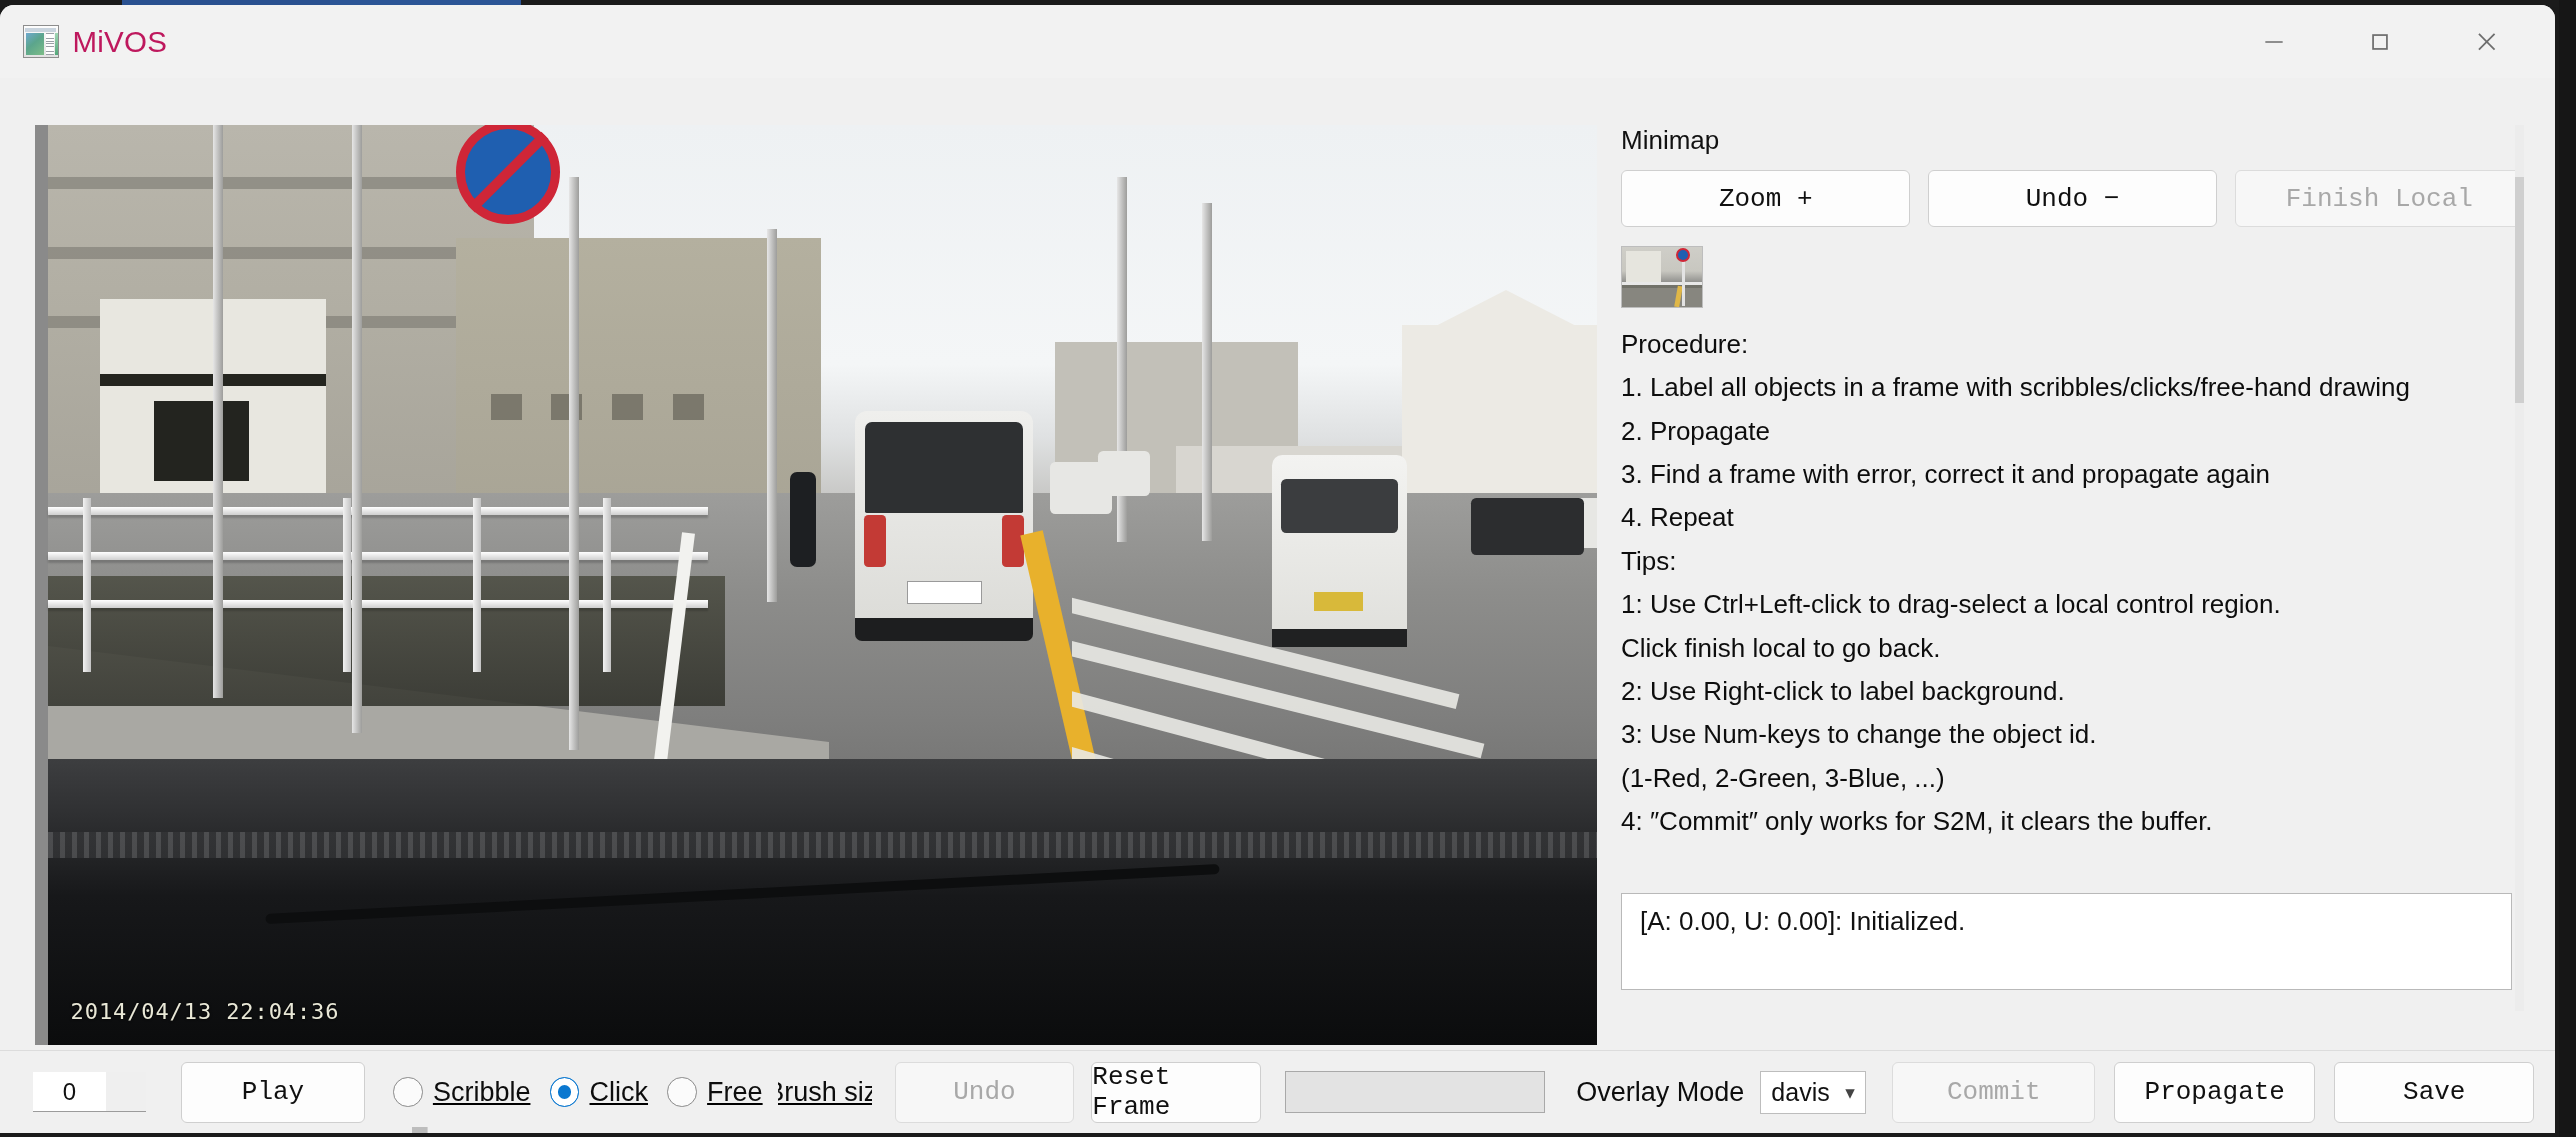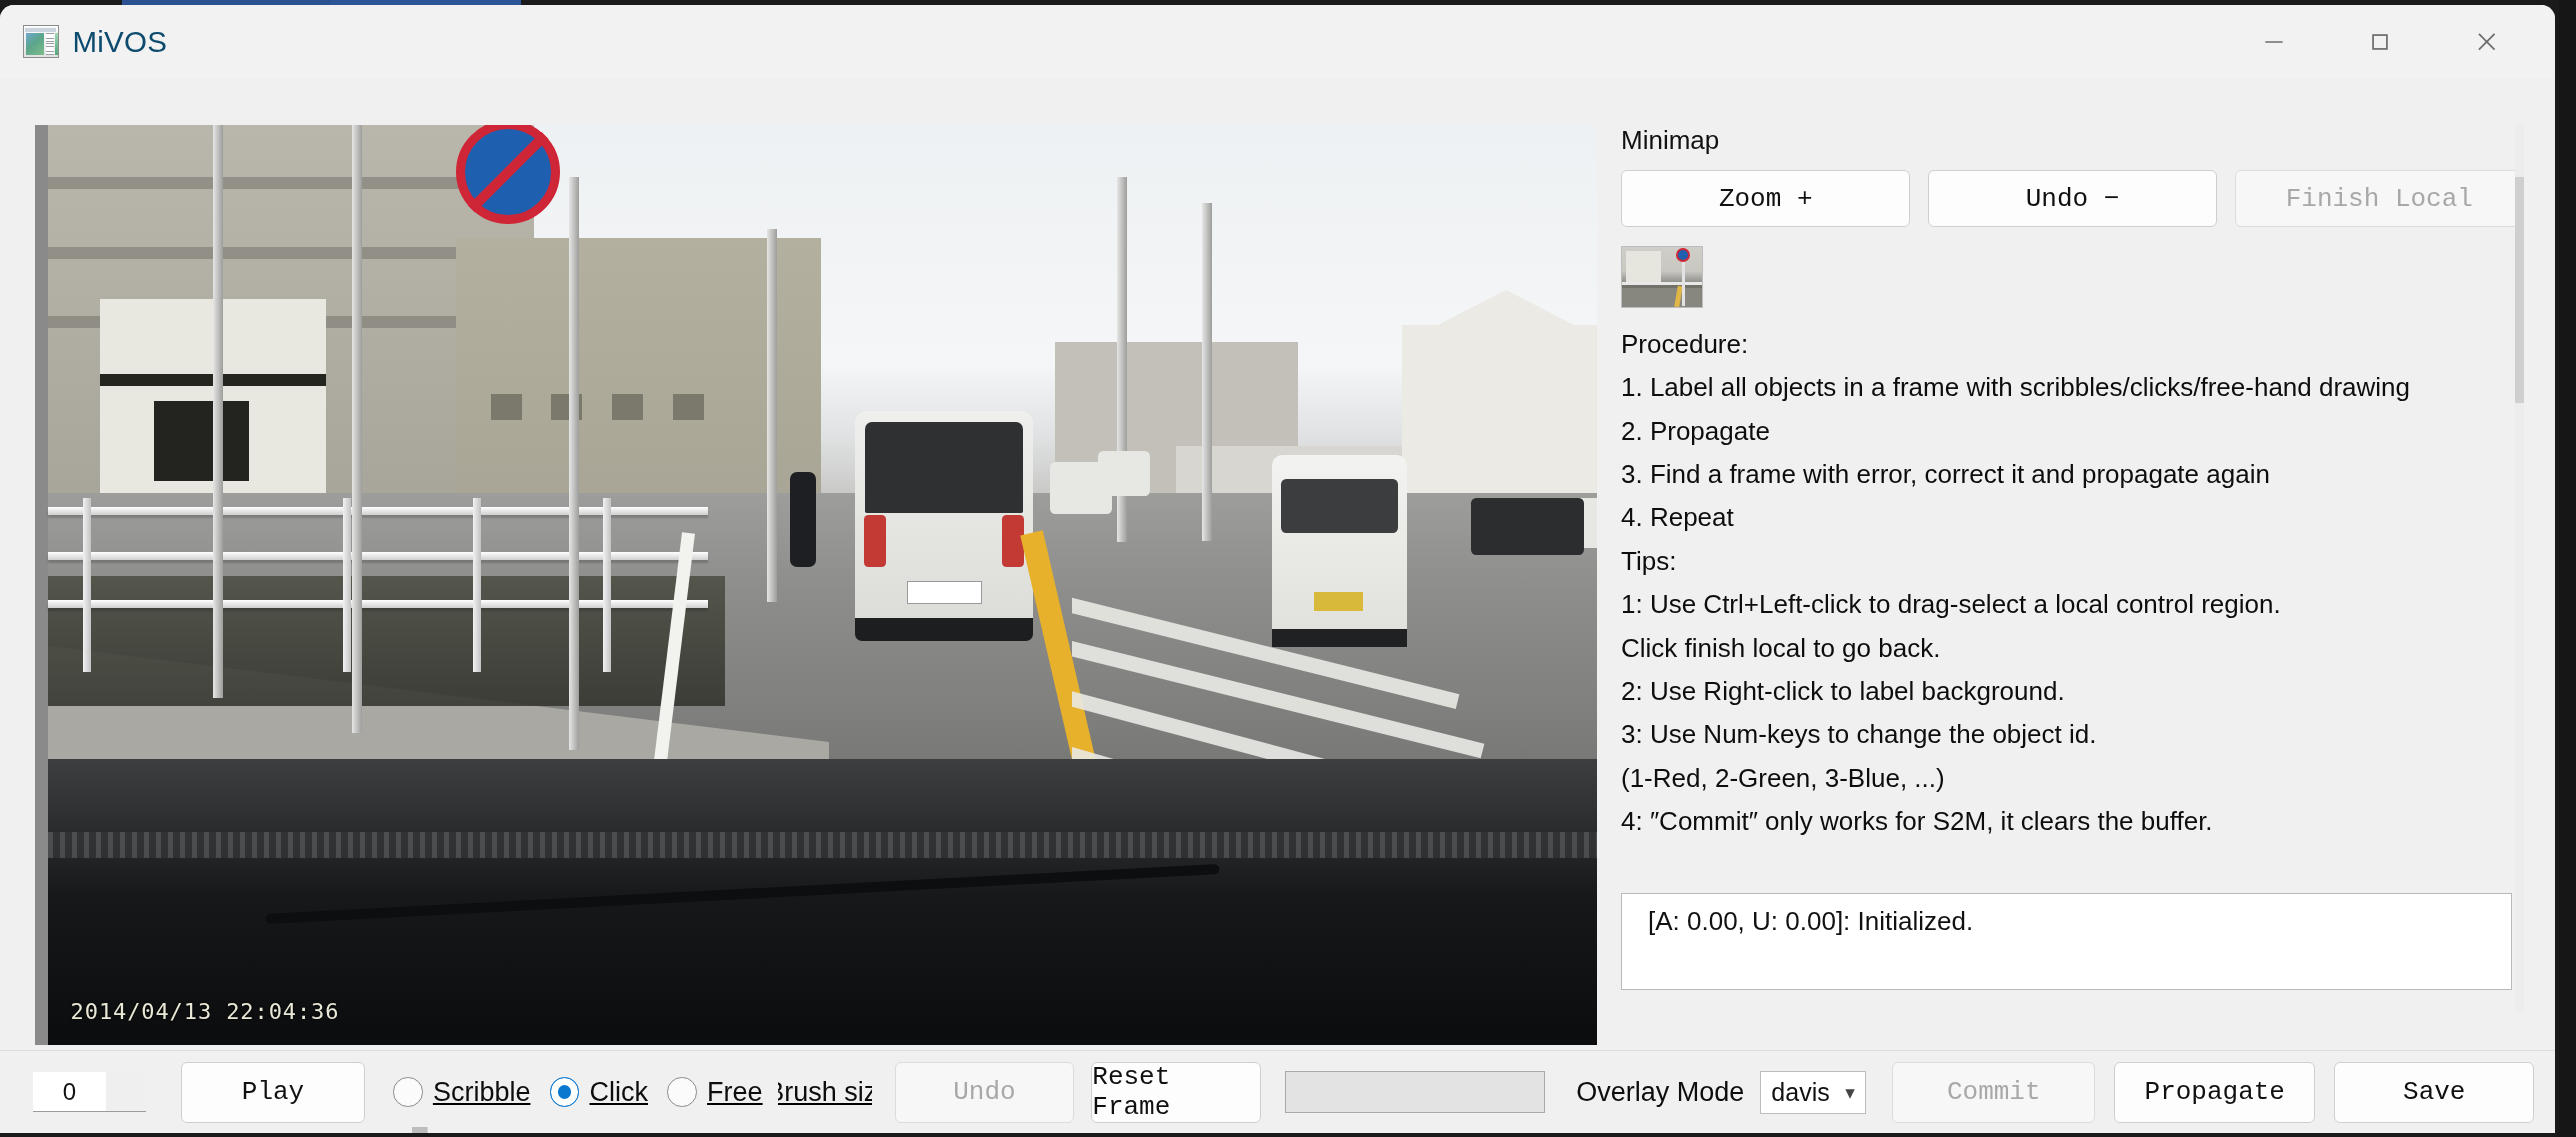--- a/index.html
+++ b/index.html
@@ -59,21 +59,21 @@
   .app-icon .ic-head { position:absolute; left:1.7px; top:1.7px; right:1.7px; height:4.3px; background:#c9d4de; }
   .app-icon .ic-main { position:absolute; left:2.6px; top:7px; width:18px; height:22px;
     background: linear-gradient(140deg,#6fa9cf 0%, #5ba58c 45%, #7dbd88 100%); }
   .app-icon .ic-lines { position:absolute; left:22.6px; top:7px; width:7.8px; height:22px;
     background: repeating-linear-gradient(to bottom,#9aa0a6 0 0.9px,#ffffff 0.9px 2.6px); }
   .app-icon .ic-bar { position:absolute; left:31px; top:7px; width:3.5px; height:22px;
     background: linear-gradient(#9fd6b3,#54a87b); }
   .app-title {
     margin-left: 14px;
     font-size: 29.5px;
-    color: #0c4a6e;
+    color: #be185d;
     letter-spacing: 0.2px;
   }
   .win-btns {
     position: absolute; right: 15.6px; top: 0; height: 73px;
     display: flex; align-items: center;
   }
   .win-btn {
     width: 106px; height: 73px;
     display: flex; align-items: center; justify-content: center;
   }
@@ -320,21 +320,21 @@
   .proc-list { margin-top: 22.6px; }
   .proc-line {
     font-size: 26px; color: #0d0d0d; line-height: 1.0;
     margin-bottom: 17.4px; white-space: nowrap;
   }
   .logbox {
     position: absolute; left: 0; right: 12px; top: 768px;
     height: 97px;
     background: #ffffff;
     border: 0.9px solid #b9b9b9;
-    padding: 12px 26px;
+    padding: 12px 18px;
     font-size: 26px; color: #111;
     overflow: hidden;
   }
   .rp-scroll {
     position: absolute; right: 0; top: 0; width: 8.7px; bottom: 122px;
     background: #ececec;
   }
   .rp-scroll i { position: absolute; left: 0; right: 0; top: 52px; height: 226px; background: #cfcfcf; }
 
   

